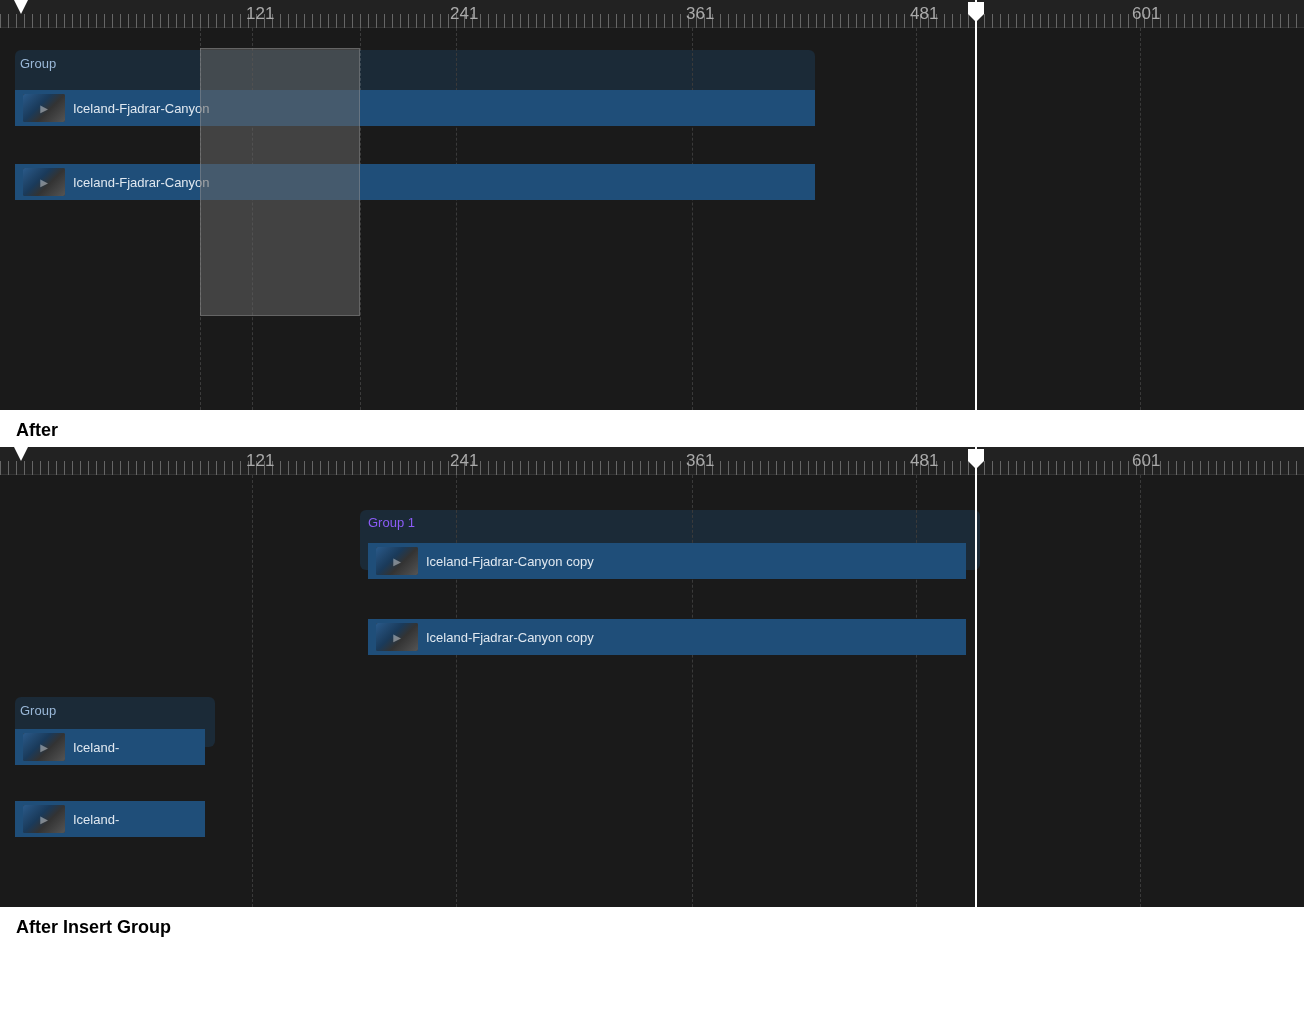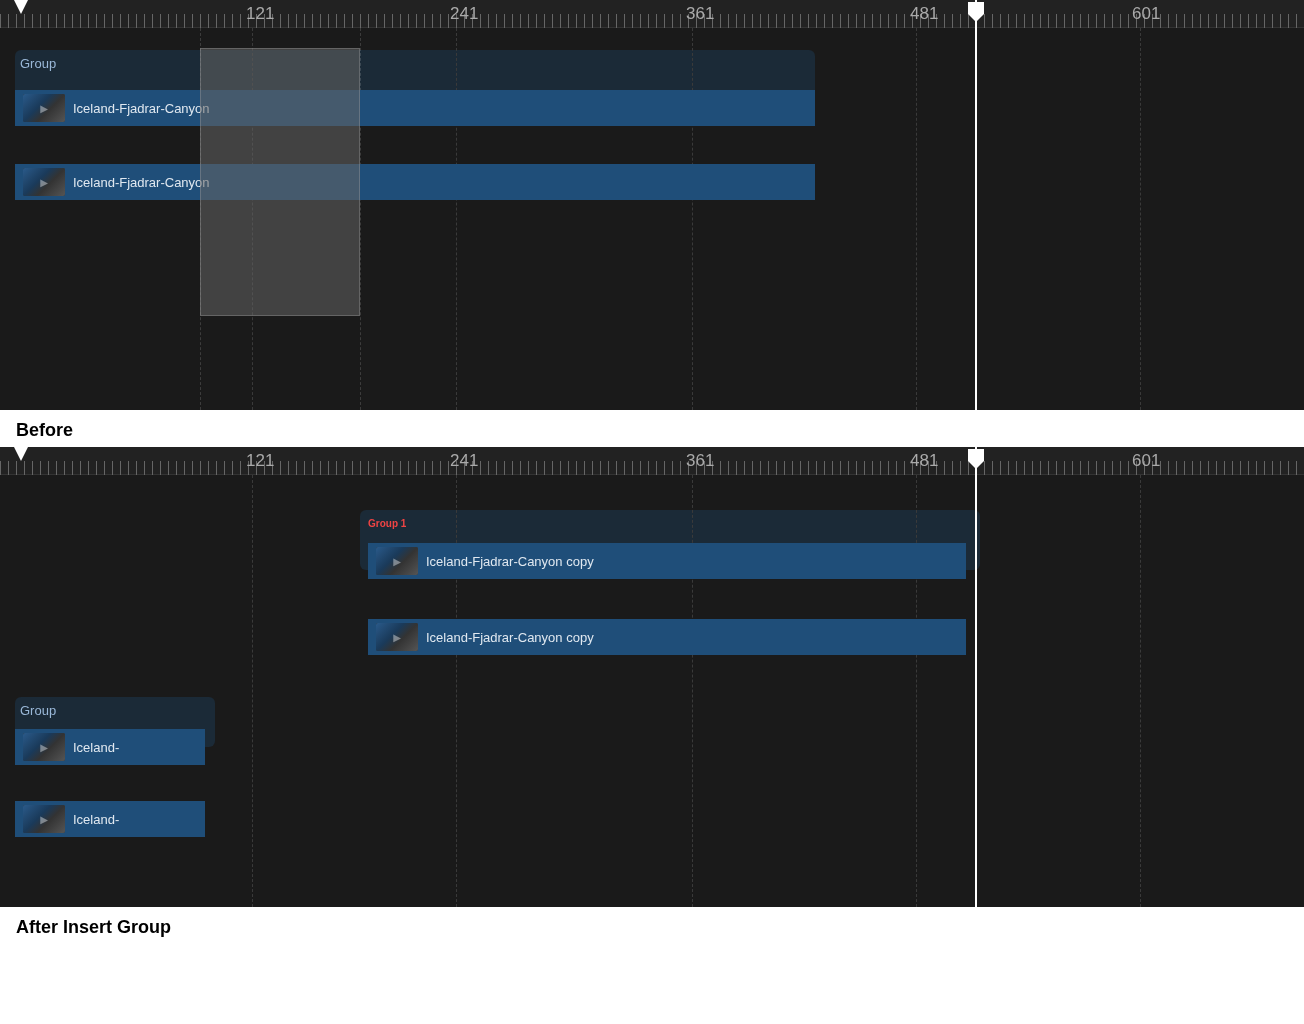--- a/index.html
+++ b/index.html
@@ -198,21 +198,21 @@
     </div>
 
     <div class="clip-bar" style="left:15px; top:136px; width:800px; z-index:5;">
       <div class="clip-thumbnail"></div>
       <span class="clip-label">Iceland-Fjadrar-Canyon</span>
     </div>
 
   </div>
 </div>
 
-<div class="section-label">Before</div>
+<div class="section-label">After</div>
 
 <div class="timeline-panel bottom">
 
   <div class="ruler">
     <div class="ruler-ticks"></div>
 
     <div style="position:absolute; left:14px; top:0; z-index:11;">
       <div style="width:0;height:0;border-left:7px solid transparent;border-right:7px solid transparent;border-top:14px solid #ffffff;"></div>
     </div>
     <span class="ruler-label" style="left:246px;">121</span>
@@ -234,21 +234,21 @@
   <div class="dashed-line" style="left:916px;"></div>
   <div class="dashed-line" style="left:1140px;"></div>
 
   <div style="position:absolute; left:975px; top:0; bottom:0; width:2px; background:#ffffff; z-index:10;"></div>
 
   <div class="track-area">
 
     <div class="group-container" style="left:360px; top:35px; width:620px; height:60px;"></div>
 
     <div style="position:absolute; left:368px; top:38px; z-index:5;">
-      <span style="color:#ef4444; font-size:10px; font-weight:700;">Group 1</span>
+      <span style="color:#8b5cf6; font-size:13px; font-weight:400;">Group 1</span>
     </div>
 
     <div class="clip-bar" style="left:368px; top:68px; width:598px; z-index:5;">
       <div class="clip-thumbnail"></div>
       <span class="clip-label">Iceland-Fjadrar-Canyon copy</span>
     </div>
 
     <div class="clip-bar" style="left:368px; top:144px; width:598px; z-index:5;">
       <div class="clip-thumbnail"></div>
       <span class="clip-label">Iceland-Fjadrar-Canyon copy</span>

